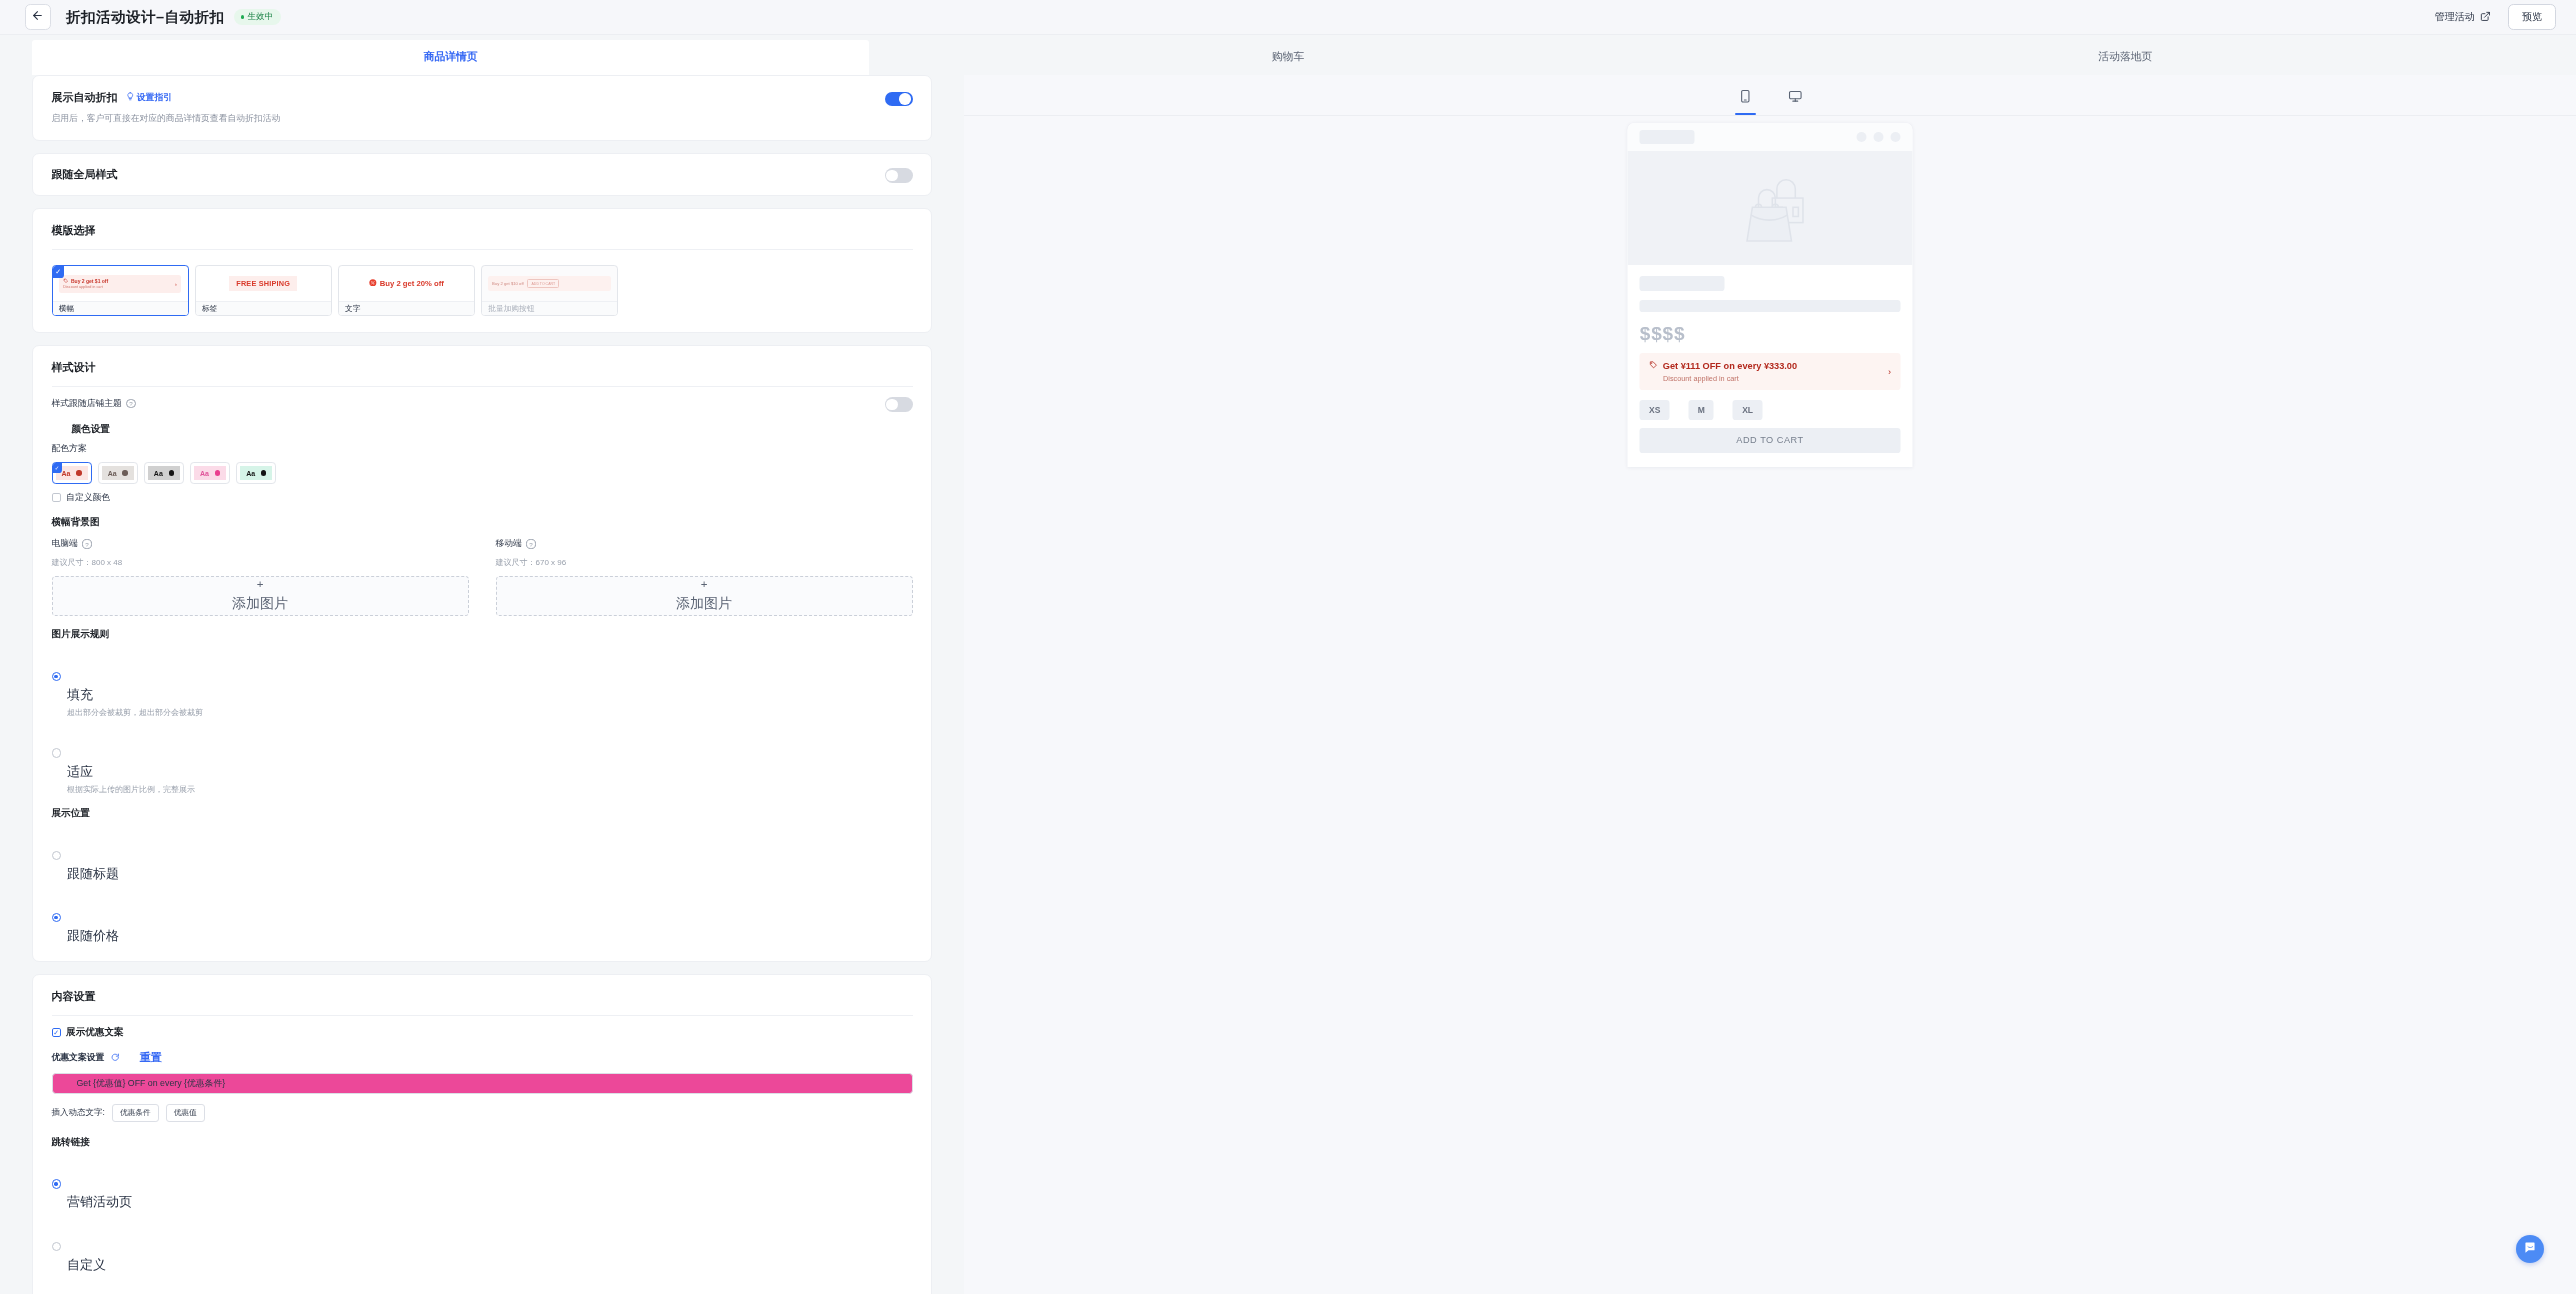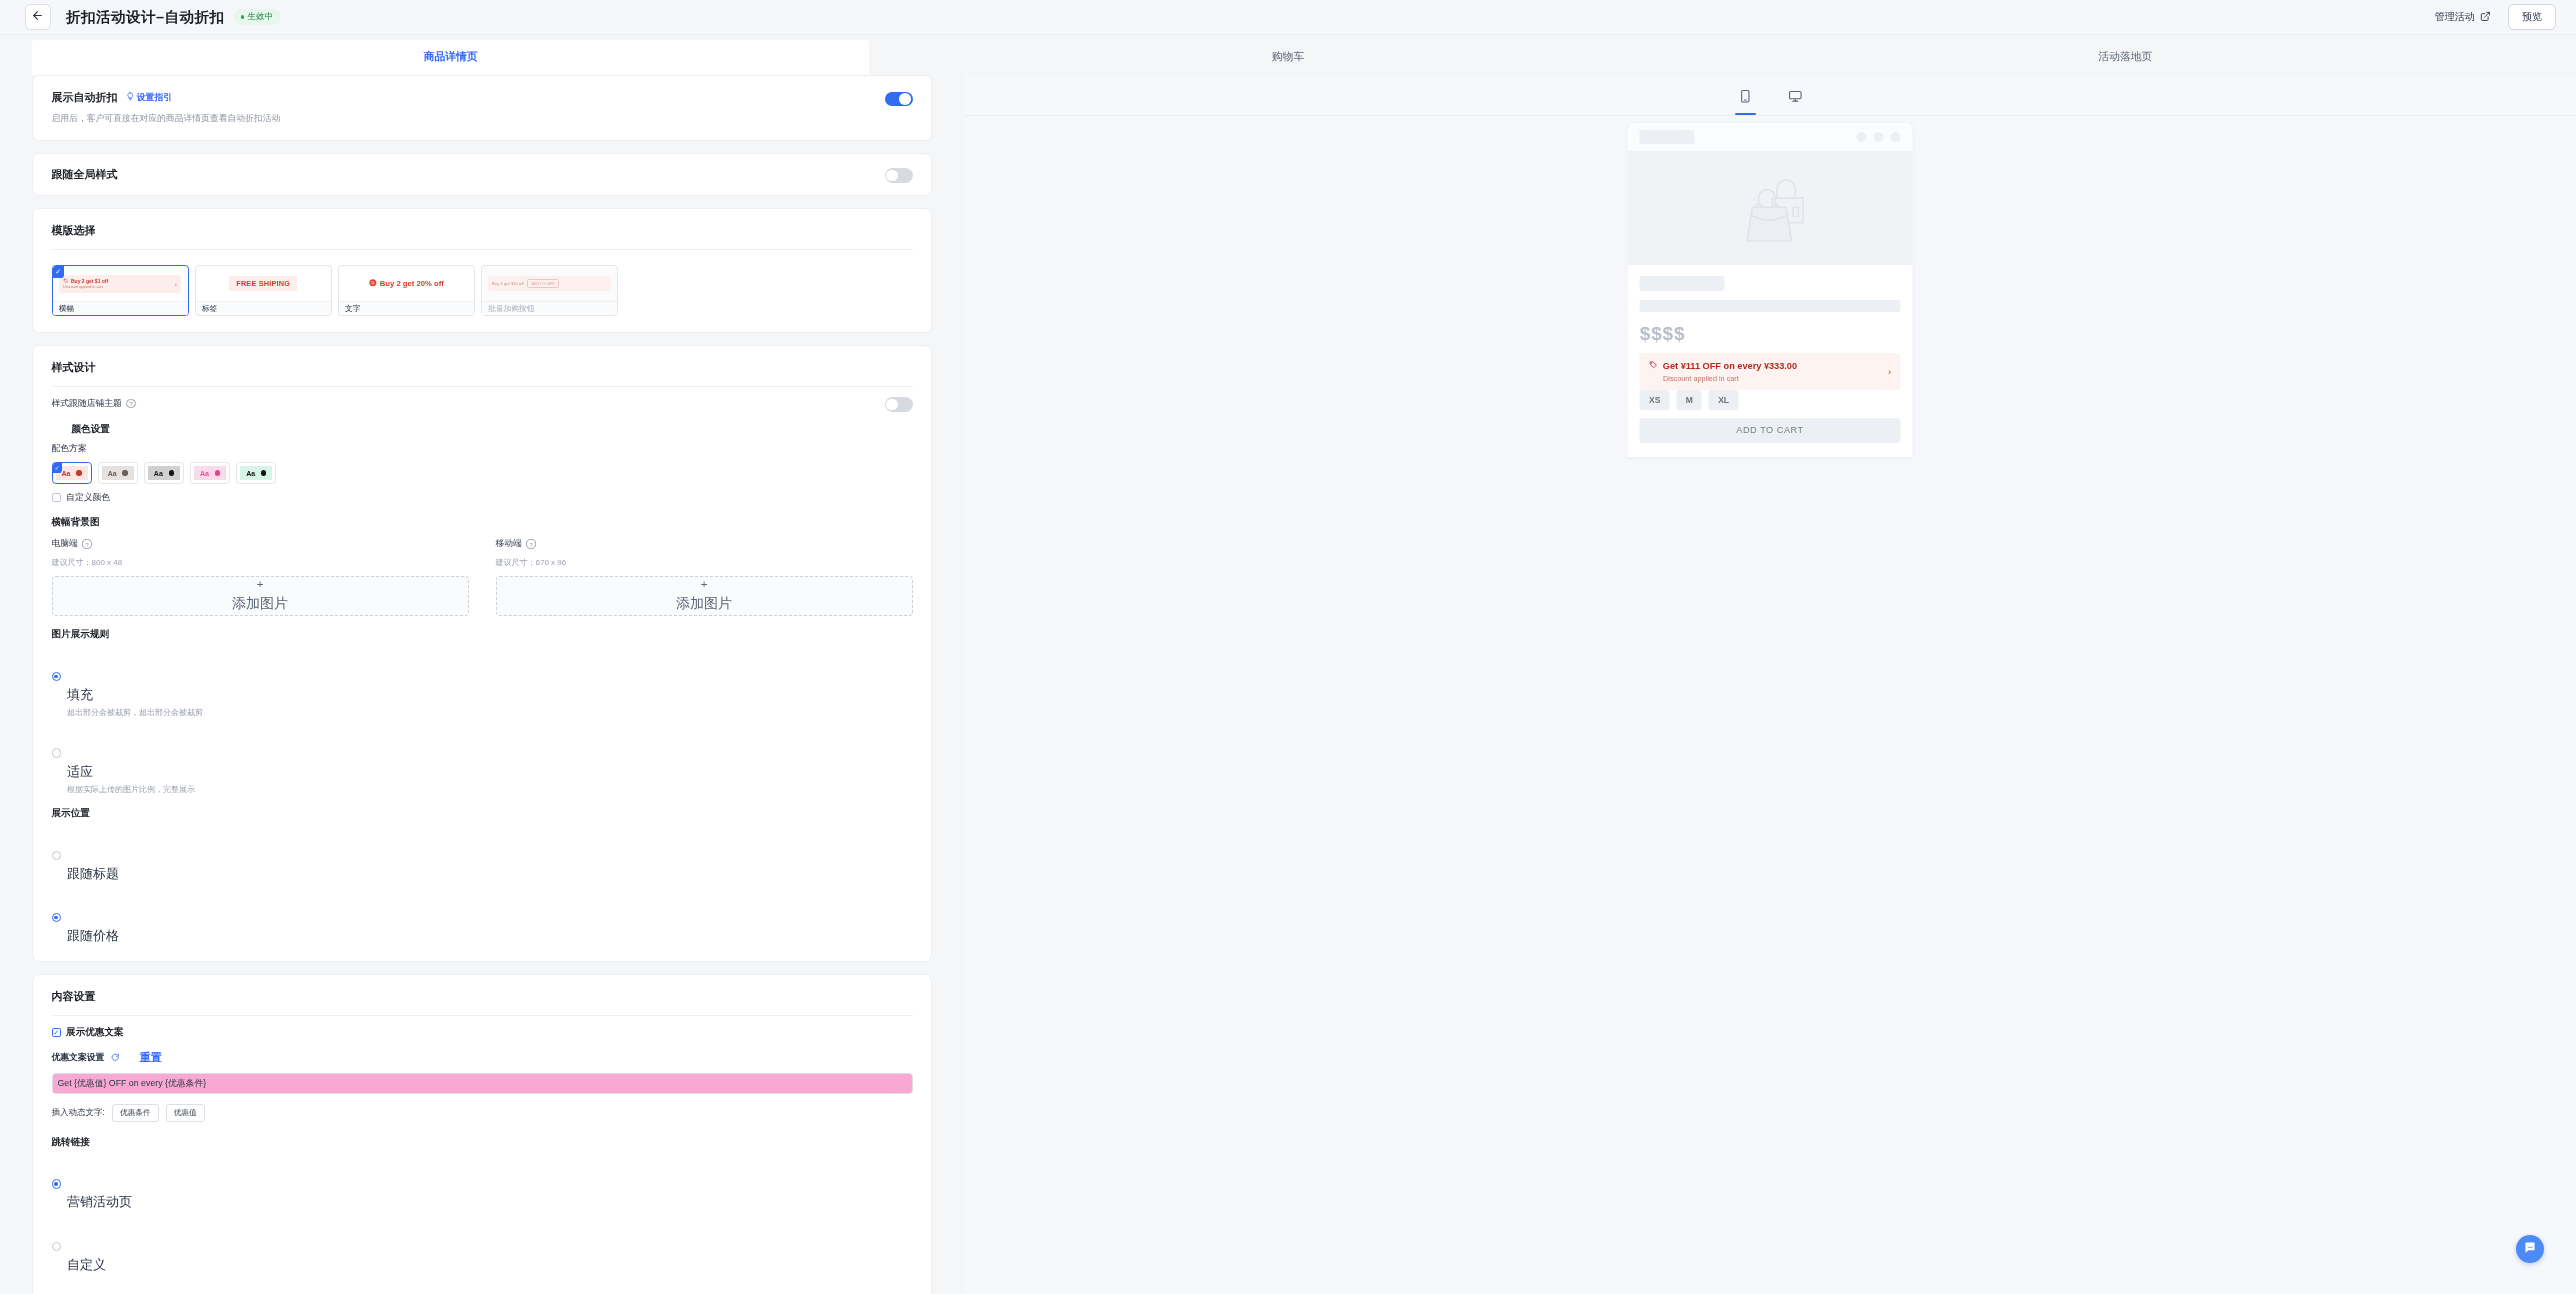--- a/index.html
+++ b/index.html
@@ -233,22 +233,22 @@
     content: ""; position: absolute; inset: 1.9px;
     border-radius: 50%; background: #2f6bf3;
   }
   .radio-lbl { font-size: 13px; color: #2b3445; margin-top: 37px; }
   .radio-desc { font-size: 8px; color: #9aa1ad; margin: 3.1px 0 0 15.4px; }
 
   
   .text-input {
     margin-top: 7.7px; width: 100%; height: 21.5px;
     border: 0.8px solid #dcdfe6; border-radius: 3.8px;
-    padding: 0 5px; font-size: 8.8px; color: #2b3445;
-    font-family: inherit; background: #f9a8d4; outline: none;
+    padding: 0 24px; font-size: 8.8px; color: #2b3445;
+    font-family: inherit; background: #ec4899; outline: none;
   }
   .dyn-row { display: flex; align-items: center; gap: 7px; margin-top: 9.2px; }
   .dyn-lbl { font-size: 8.5px; color: #2b3445; }
   .dyn-btn {
     border: 0.8px solid #dcdfe6; background: #fff; border-radius: 3.1px;
     padding: 3.1px 7px; font-size: 7.7px; color: #2b3445; cursor: pointer;
     font-family: inherit;
   }
   .reset-link {
     font-size: 11px; color: #3568f4; font-weight: 700; cursor: pointer;
@@ -298,21 +298,21 @@
     padding: 7px 9.2px; display: flex; align-items: center; cursor: pointer;
   }
   .pv-banner-txt { flex: 1; }
   .pv-banner-title {
     font-size: 9.2px; font-weight: 700; color: #b3291d;
     display: flex; align-items: center; gap: 4.6px;
   }
   .pv-banner-title svg { width: 9.2px; height: 9.2px; flex: 0 0 auto; }
   .pv-banner-sub { font-size: 7.3px; color: #c1746a; margin-top: 3.1px; margin-left: 14px; }
   .pv-chevron { font-size: 9.2px; color: #b3291d; }
-  .size-row { display: flex; gap: 7px; }
+  .size-row { display: flex; gap: 19px; margin-top: 10px; }
   .size-btn {
     background: #eceff4; border-radius: 3.1px; padding: 4.6px 9.2px;
     font-size: 8.5px; font-weight: 700; color: #6b7280; cursor: pointer;
   }
   .atc-btn {
     margin-top: 8.5px; background: #eceff4; border-radius: 3.1px;
     height: 24.6px; display: flex; align-items: center; justify-content: center;
     font-size: 9.2px; color: #767f8d; letter-spacing: 0.5px; cursor: pointer;
   }
 

